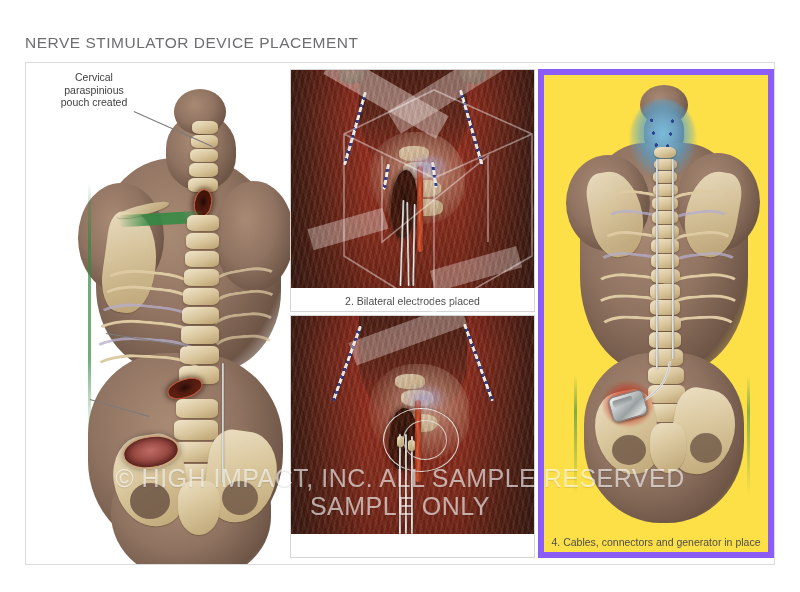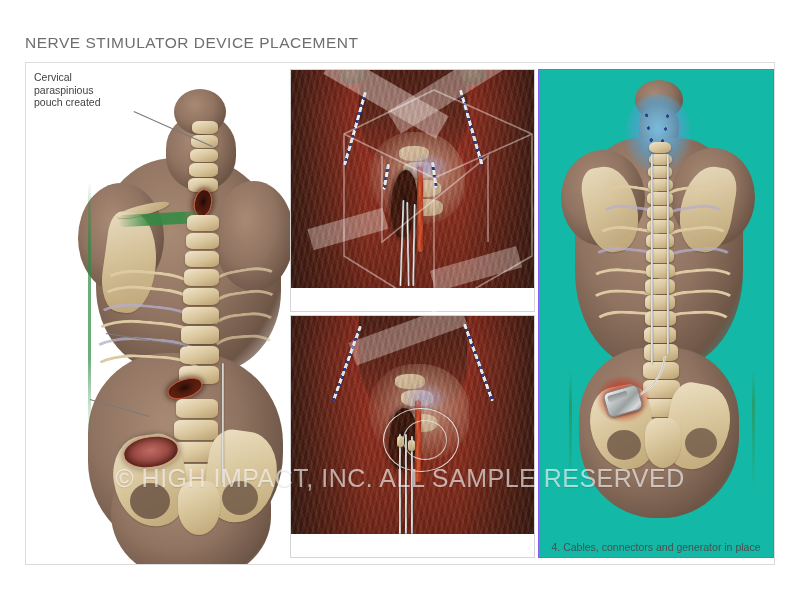--- a/index.html
+++ b/index.html
@@ -188,23 +188,23 @@
     font-family: "Liberation Sans", sans-serif;
   }
 
   
   #panel-4 {
     position: absolute;
     left: 512px;
     top: 6px;
     width: 236px;
     height: 489px;
-    border: 1px solid #8b5cf6;
+    border: 6px solid #8b5cf6;
     box-sizing: border-box;
-    background: #14b8a6;
+    background: #fde047;
     overflow: hidden;
   }
   #panel-4-art { position: absolute; inset: 0; }
 
   .cervical-glow {
     position: absolute;
     border-radius: 50% 50% 45% 45%;
     background: radial-gradient(ellipse at 50% 45%, rgba(120,190,225,.95) 0%, rgba(86,160,205,.7) 45%, rgba(70,140,190,0) 78%);
     filter: blur(1.2px);
   }
@@ -237,21 +237,21 @@
     filter: blur(1px);
     z-index: 5;
   }
 
   
   .callout {
     position: absolute;
     font-size: 10.5px;
     line-height: 12.5px;
     color: #3f3f3f;
-    text-align: left;
+    text-align: center;
     white-space: pre-line;
     z-index: 20;
   }
   .leader {
     position: absolute;
     height: 1px;
     background: #7a7a7a;
     transform-origin: 0 0;
     z-index: 19;
   }
@@ -414,20 +414,21 @@
 
       <div style="position:absolute; left:30px; top:12px; width:130px; height:26px;
                   background:rgba(240,222,216,.45); transform:rotate(30deg);"></div>
       <div style="position:absolute; left:94px; top:8px; width:120px; height:26px;
                   background:rgba(240,222,216,.40); transform:rotate(-32deg);"></div>
       <div style="position:absolute; left:18px; top:148px; width:78px; height:22px;
                   background:rgba(240,222,216,.40); transform:rotate(-16deg);"></div>
       <div style="position:absolute; left:140px; top:188px; width:90px; height:22px;
                   background:rgba(240,222,216,.38); transform:rotate(-16deg);"></div>
     </div>
+    <div class="panel-caption">2. Bilateral electrodes placed</div>
   </div>
 
   <div id="panel-3">
     <div class="muscle-field">
       <div class="neck-shadow"></div>
       <div class="shoulder-dark" style="left:0;"></div>
       <div class="shoulder-dark right"></div>
 
       <div class="bone" style="left:104px; top:58px; width:30px; height:15px; border-radius:40%; opacity:.95;"></div>
       <div class="bone" style="left:110px; top:74px; width:32px; height:16px; border-radius:40%; opacity:.95;"></div>
@@ -564,13 +565,14 @@
 <div id="watermark">
   <svg id="watermark-logo" viewBox="0 0 200 290" xmlns="http://www.w3.org/2000/svg">
     <g fill="none" stroke="rgba(255,255,255,0.75)" stroke-width="1.6">
       <path d="M6 74 L96 30 L194 74 L194 196 L96 252 L6 196 Z"></path>
       <path d="M6 74 L96 118 L194 74"></path>
       <path d="M96 118 L96 252"></path>
       <path d="M44 96 L44 182 L150 96 L150 182"></path>
     </g>
   </svg>
   <div id="watermark-line1">© HIGH IMPACT, INC. ALL SAMPLE RESERVED</div>
+  <div id="watermark-line2">SAMPLE ONLY</div>
 </div>
 
 </body></html>

